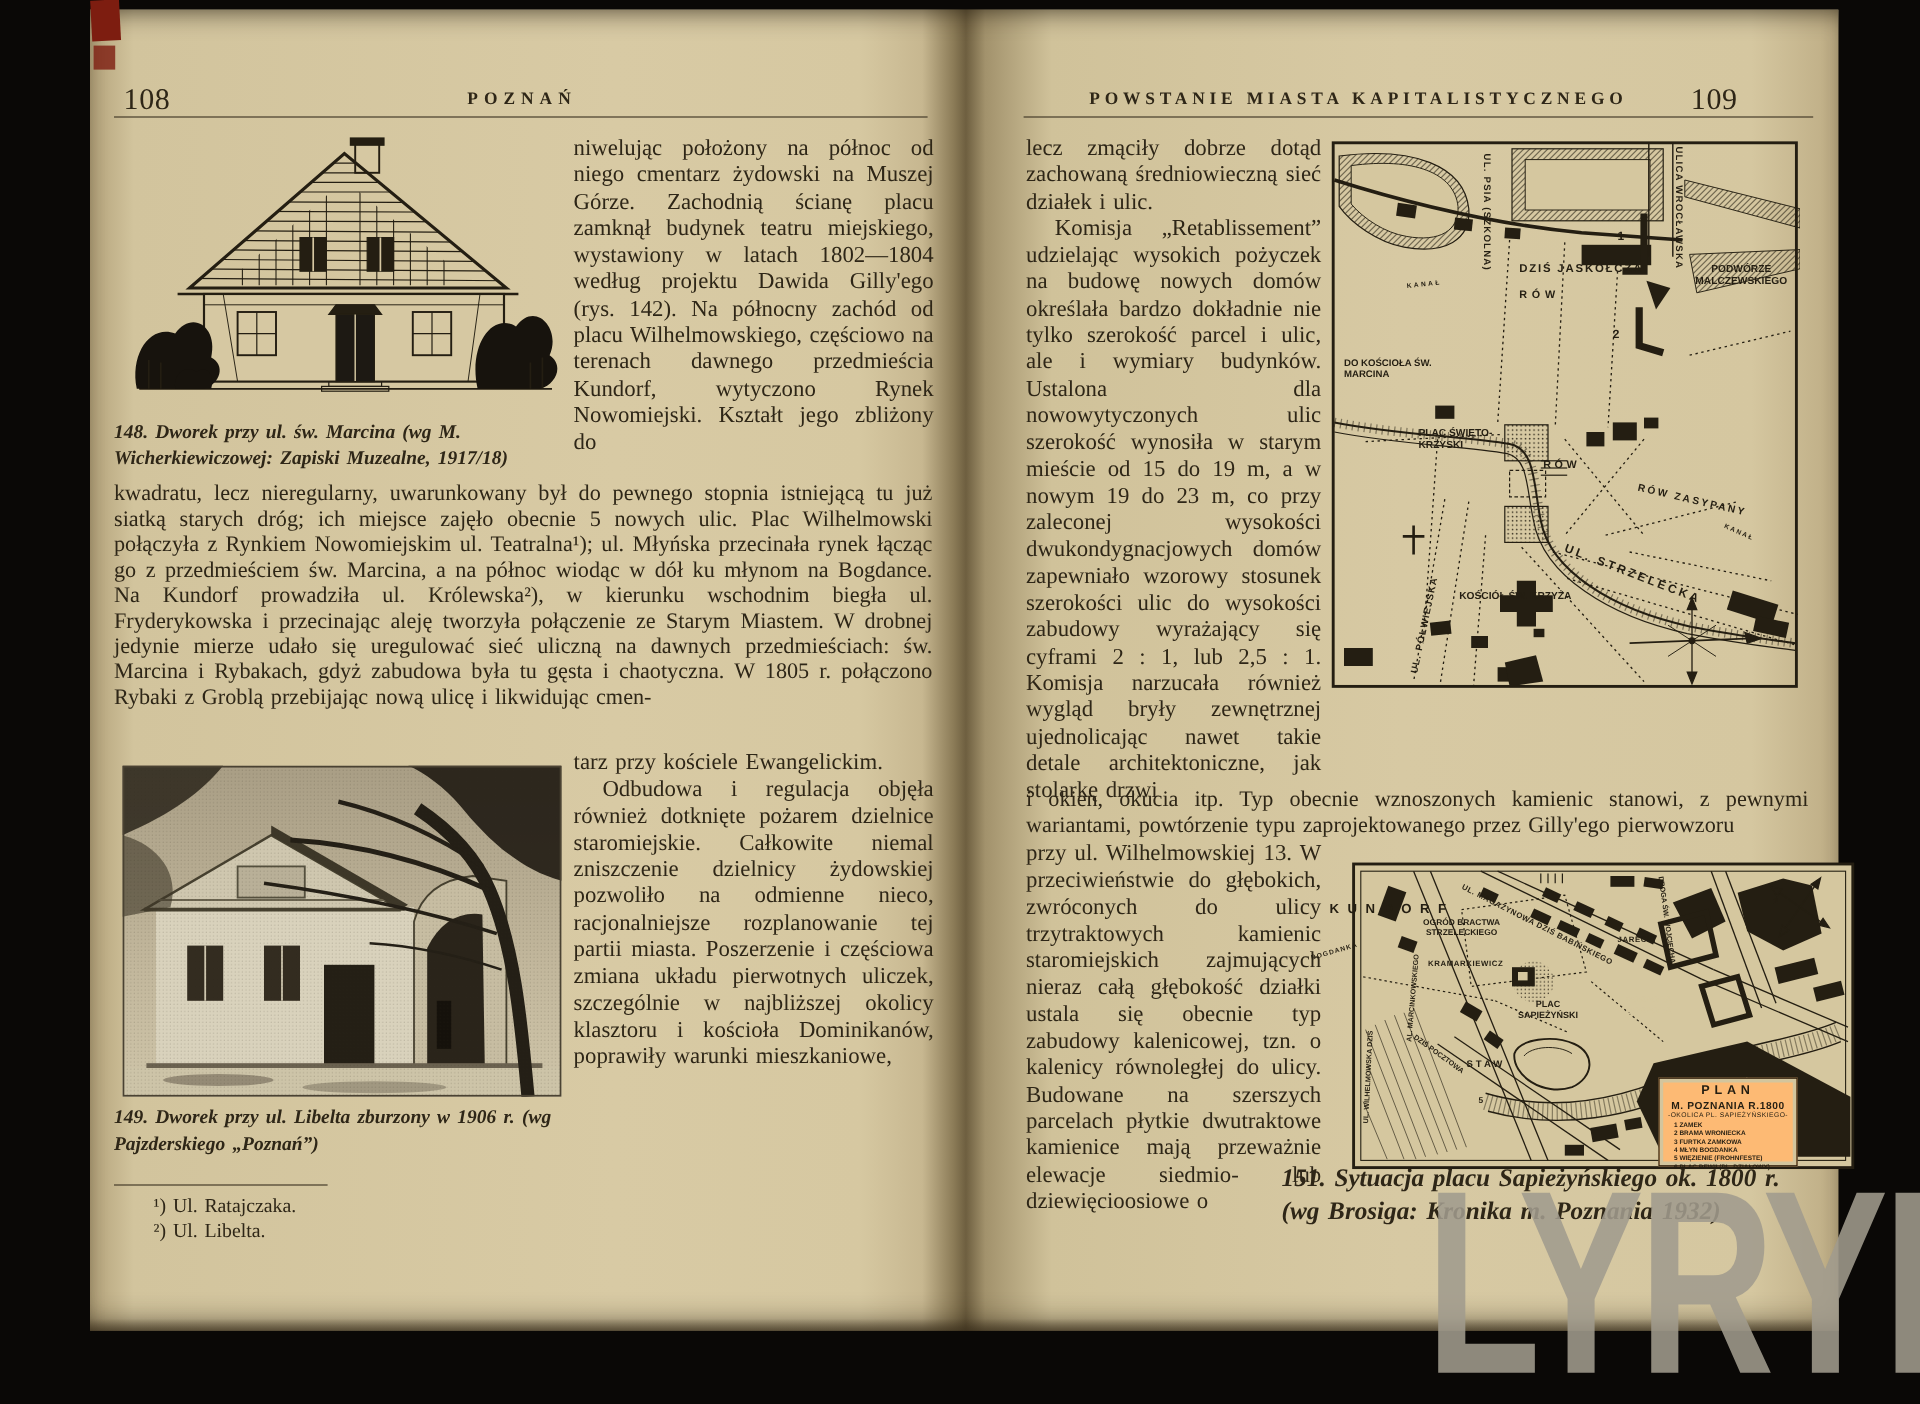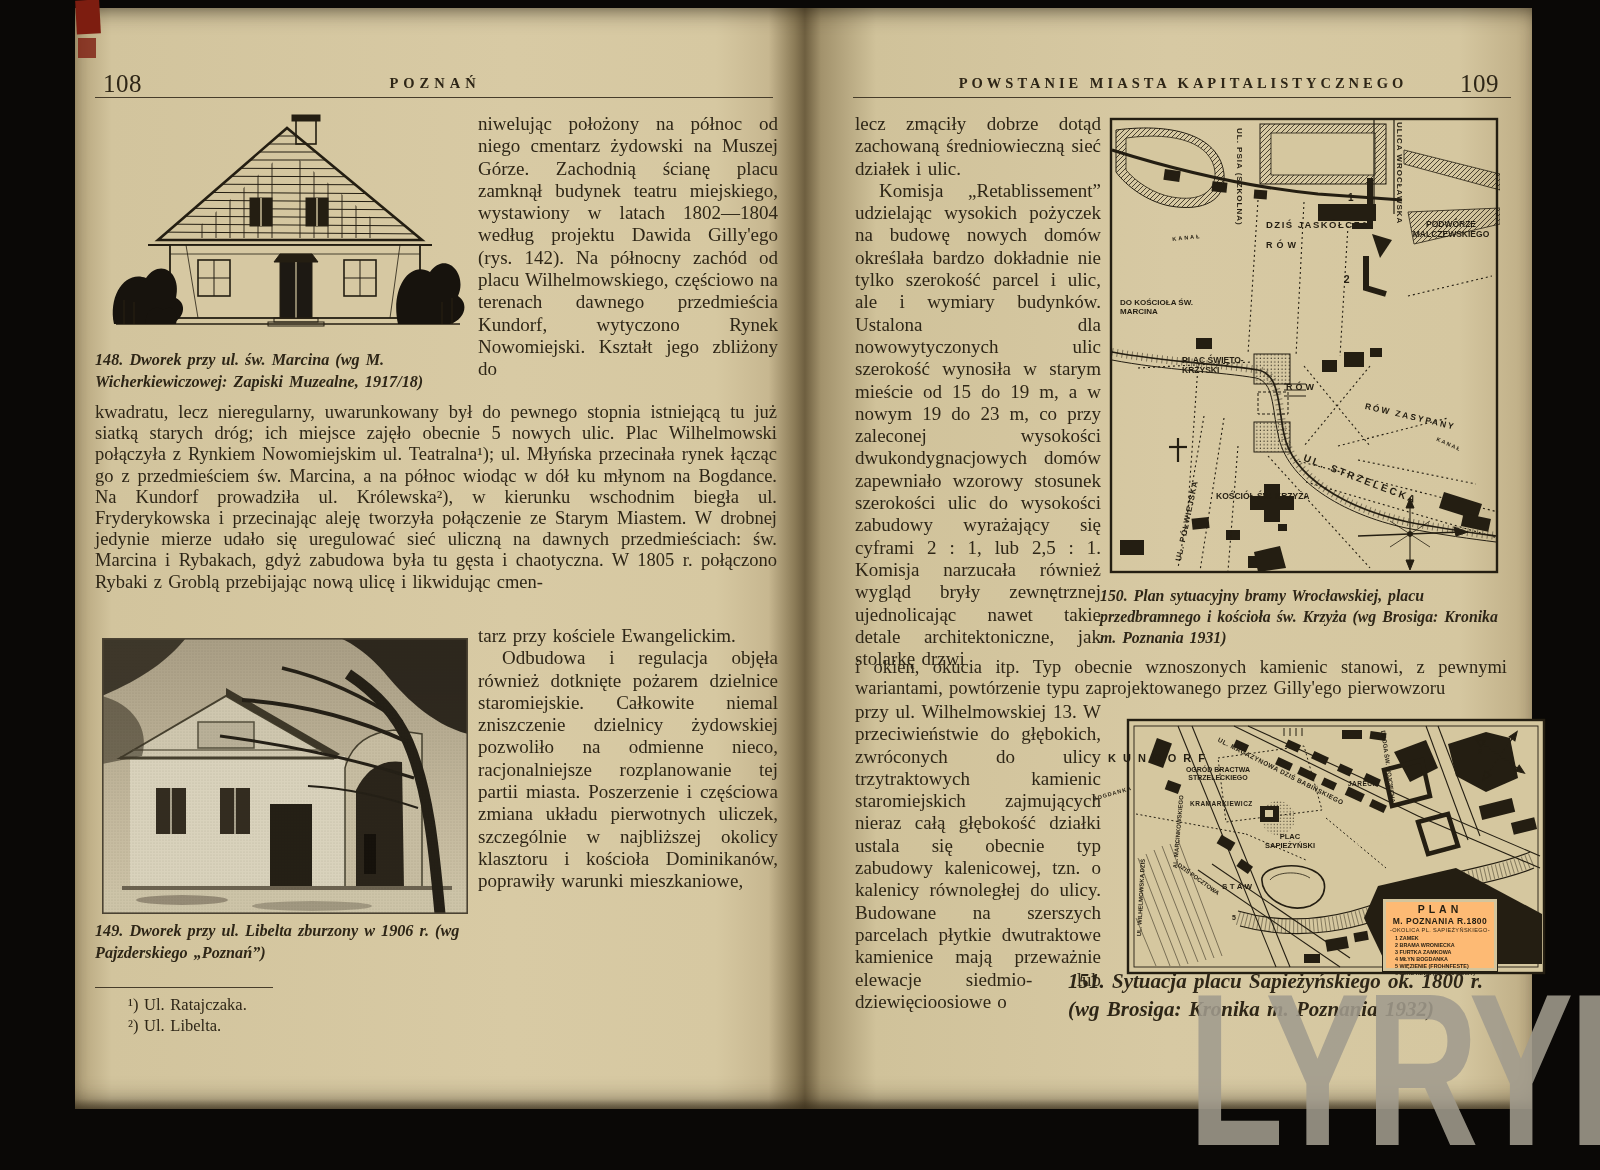--- a/index.html
+++ b/index.html
@@ -192,21 +192,21 @@
   </div>
 
   <div class="caption abs" style="left:95px;top:921px;width:424px;">149. Dworek przy ul. Libelta zburzony w 1906 r. (wg Pajzderskiego „Poznań”)</div>
 
   <div class="rule" style="left:95px;top:987px;width:178px;border-top-width:1.4px;"></div>
   <div class="t fnote abs" style="left:128px;top:994px;width:320px;text-align:left;">
     <p>¹) Ul. Ratajczaka.</p>
     <p>²) Ul. Libelta.</p>
   </div>
 
-  <div class="pg-header" style="left:853px;top:70px;width:660px;">
+  <div class="pg-header" style="left:802px;top:70px;width:660px;">
     <span class="running abs" style="left:0;top:5px;width:100%;text-align:center;display:inline-block;letter-spacing:4px;">POWSTANIE MIASTA KAPITALISTYCZNEGO</span>
     <span class="pgnum abs" style="right:14px;top:0;">109</span>
   </div>
   <div class="rule" style="left:853px;top:97px;width:658px;"></div>
 
   <div class="t col abs" style="left:855px;top:113px;width:246px;">
     <p>lecz zmąciły dobrze dotąd zachowaną średniowieczną sieć działek i ulic.</p>
     <p class="ind">Komisja „Retablissement” udzielając wysokich pożyczek na budowę nowych domów określała bardzo dokładnie nie tylko szerokość parcel i ulic, ale i wymiary budynków. Ustalona dla nowowytyczonych ulic szerokość wynosiła w starym mieście od 15 do 19 m, a w nowym 19 do 23 m, co przy zaleconej wysokości dwukondygnacjowych domów zapewniało wzorowy stosunek szerokości ulic do wysokości zabudowy wyrażający się cyframi 2 : 1, lub 2,5 : 1. Komisja narzucała również wygląd bryły zewnętrznej ujednolicając nawet takie detale architektoniczne, jak stolarkę drzwi</p>
   </div>
 
@@ -313,21 +313,20 @@
     <div class="mlabel" style="left:178px;top:266px;font-size:9px;letter-spacing:3px;">RÓW</div>
     <div class="mlabel" style="left:258px;top:286px;font-size:8.5px;letter-spacing:2px;transform:rotate(13deg);">RÓW ZASYPANY</div>
     <div class="mlabel" style="left:330px;top:320px;font-size:5.5px;letter-spacing:1.5px;transform:rotate(24deg);">KANAŁ</div>
     <div class="mlabel" style="left:198px;top:336px;font-size:10px;letter-spacing:2.5px;transform:rotate(21deg);">UL. STRZELECKA</div>
     <div class="mlabel wrap" style="left:108px;top:376px;width:96px;font-size:8.5px;text-align:left;">KOŚCIÓŁ ŚW. KRZYŻA</div>
     <div class="mlabel" style="left:66px;top:444px;font-size:8px;letter-spacing:1px;transform:rotate(-78deg);">UL. PÓŁWIEJSKA</div>
     <div class="mlabel" style="left:240px;top:76px;font-size:10px;">1</div>
     <div class="mlabel" style="left:236px;top:158px;font-size:10px;">2</div>
   </div>
 
-  <div class="caption abs" style="left:1100px;top:585px;width:408px;font-size:15.8px;">150. Plan sytuacyjny bramy Wrocławskiej, placu przedbramnego i kościoła św. Krzyża (wg Brosiga: Kronika m. Poznania 1931)</div>
 
   <div class="t wide abs" style="left:855px;top:657px;width:652px;">
     <p>i okien, okucia itp. Typ obecnie wznoszonych kamienic stanowi, z pewnymi wariantami, powtórzenie typu zaprojektowanego przez Gilly'ego pierwowzoru</p>
   </div>
 
   <div class="t col abs" style="left:855px;top:701px;width:246px;">
     <p>przy ul. Wilhelmowskiej 13. W przeciwieństwie do głębokich, zwróconych do ulicy trzytraktowych kamienic staromiejskich zajmujących nieraz całą głębokość działki ustala się obecnie typ zabudowy kalenicowej, tzn. o kalenicy równoległej do ulicy. Budowane na szerszych parcelach płytkie dwutraktowe kamienice mają przeważnie elewacje siedmio- lub dziewięcioosiowe o</p>
   </div>
 
   <div class="map" style="left:1082px;top:718px;width:420px;height:257px;padding-left:44px;">

